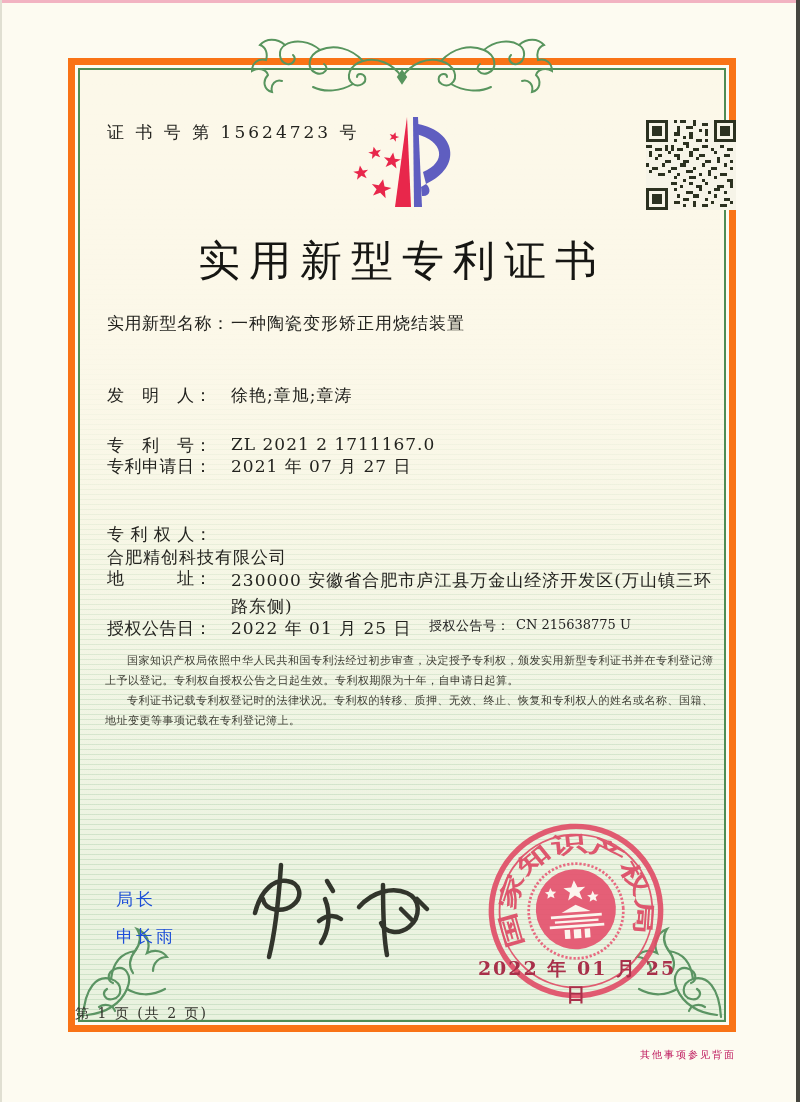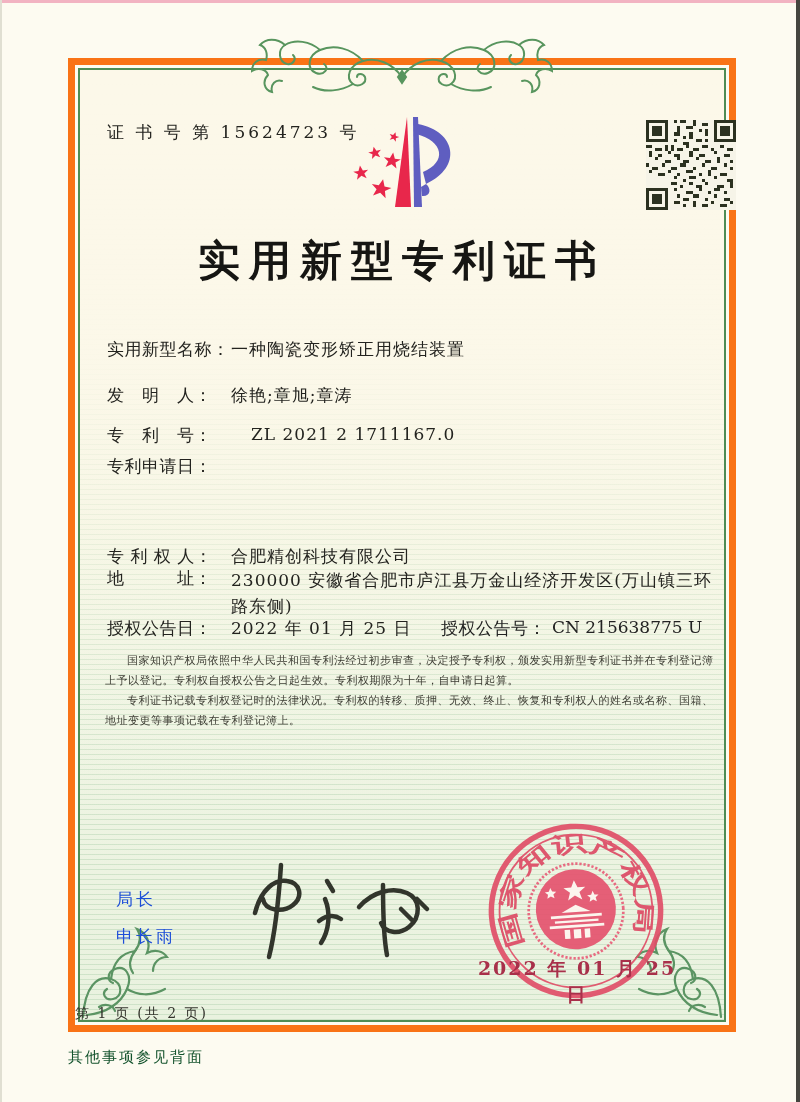--- a/index.html
+++ b/index.html
@@ -32,55 +32,55 @@
   .corner{position:absolute;bottom:2px;}
   .corner.left{left:2px;}
   .corner.right{right:2px;transform:scaleX(-1);}
 
   .cert-no{position:absolute;left:32px;top:56px;font-size:17px;letter-spacing:3px;color:#23231f;}
   .logo{position:absolute;left:262px;top:50px;}
   .qr{position:absolute;left:570px;top:55px;width:92px;height:90px;}
 
   .doc-title{
     position:absolute;left:0;top:168px;width:100%;text-align:center;
-    font-size:42px;font-weight:bold;letter-spacing:9px;color:#161613;
+    font-size:42px;font-weight:normal;letter-spacing:9px;color:#161613;
   }
 
   .row{position:absolute;left:32px;font-size:17px;color:#23231f;display:flex;}
   .row .lab{white-space:pre;width:124px;flex:none;letter-spacing:0.5px;}
   .row .val{letter-spacing:1px;}
-  .row-name{top:273px;}
+  .row-name{top:247px;}
   .row-inventor{top:319px;}
-  .row-patentno{top:359px;gap:20px;}
+  .row-patentno{top:369px;}
   .row-filing{top:390px;}
-  .row-patentee{top:480px;}
+  .row-patentee{top:458px;flex-direction:column;}
   .row-address{top:502px;justify-content:flex-end;}
   .row-address .val{width:482px;line-height:26px;}
   .row-grant{top:552px;justify-content:center;}
-  .grant-no{position:absolute;left:366px;top:552px;font-size:17px;display:flex;}
+  .grant-no{position:absolute;left:354px;top:552px;font-size:13px;display:flex;}
   .grant-no .lab{white-space:pre;letter-spacing:0.5px;margin-right:6px;}
 
   .paras{position:absolute;left:30px;top:586px;width:612px;
     font-size:11px;line-height:20px;color:#3c3c33;letter-spacing:0.5px;}
   .paras p{margin:0;text-indent:2em;}
 
   .official{position:absolute;left:41px;font-size:17px;letter-spacing:3px;color:#1d4ed8;
     font-family:Liberation Sans, sans-serif;}
   .official-title{top:823px;}
   .official-name{top:860px;}
   .signature{position:absolute;left:150px;top:790px;}
 
   .seal{position:absolute;left:410px;top:755px;width:182px;height:182px;transform:rotate(-4deg);}
   .seal-date{position:absolute;left:400px;top:891px;width:204px;text-align:center;
     font-size:19px;font-weight:bold;color:#a8304a;letter-spacing:2px;}
 
   .page-info{position:absolute;left:0;top:940px;width:100%;text-align:left;
     font-size:14px;letter-spacing:2px;color:#33332c;}
-  .back-note{position:absolute;left:68px;top:1048px;width:668px;text-align:left;
-    font-size:15px;letter-spacing:2px;color:#14532d;}
+  .back-note{position:absolute;left:68px;top:1048px;width:668px;text-align:right;
+    font-size:10px;letter-spacing:2px;color:#be185d;}
 </style>
 </head>
 <body>
 
 <div class="edge-top"></div>
 <div class="edge-left"></div>
 <div class="edge-right"></div>
 
 <div class="frame">
   <div class="frame-inner"></div>
@@ -257,20 +257,21 @@
   <div class="row row-inventor">
     <span class="lab">发　明　人：</span>
     <span class="val">徐艳;章旭;章涛</span>
   </div>
   <div class="row row-patentno">
     <span class="lab">专　利　号：</span>
     <span class="val">ZL 2021 2 1711167.0</span>
   </div>
   <div class="row row-filing">
     <span class="lab">专利申请日：</span>
+    <span class="val">2021 年 07 月 27 日</span>
   </div>
   <div class="row row-patentee">
     <span class="lab">专 利 权 人：</span>
     <span class="val">合肥精创科技有限公司</span>
   </div>
   <div class="row row-address">
     <span class="lab">地　　　址：</span>
     <span class="val">230000 安徽省合肥市庐江县万金山经济开发区(万山镇三环路东侧)</span>
   </div>
   <div class="row row-grant">

